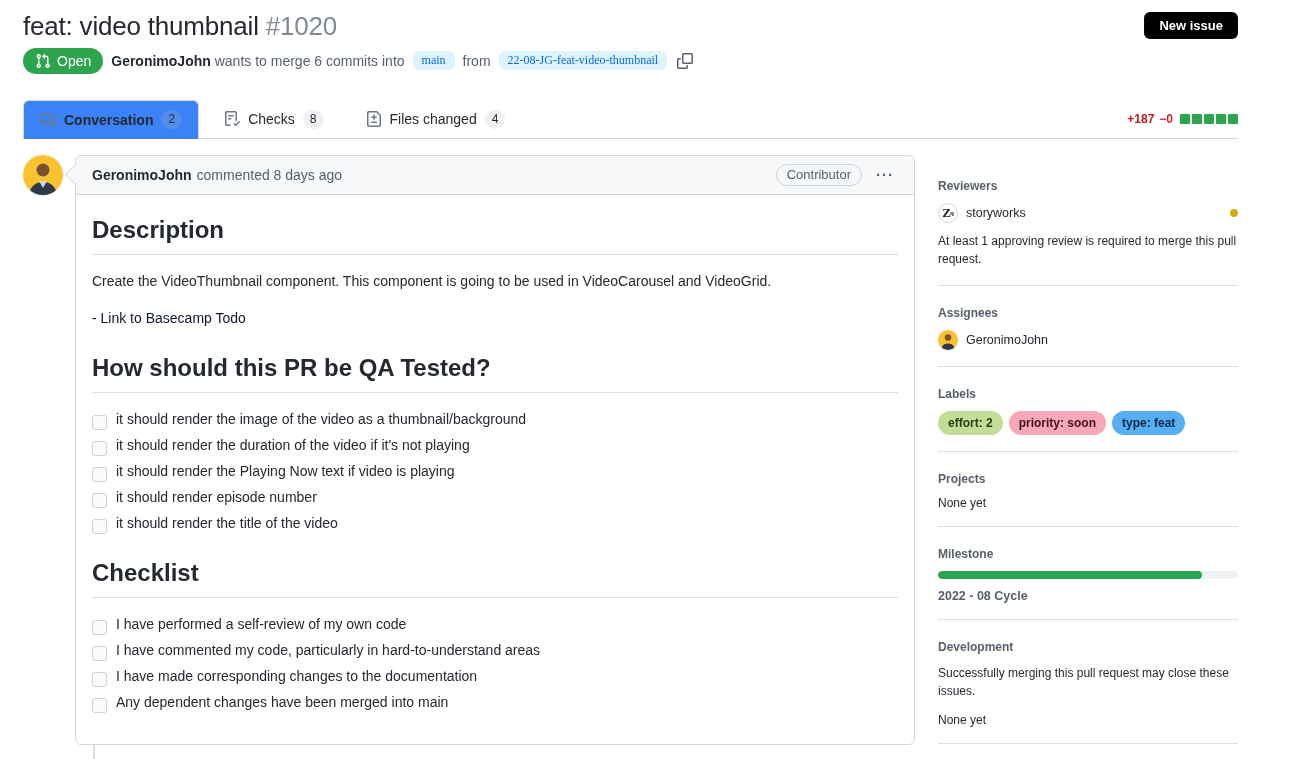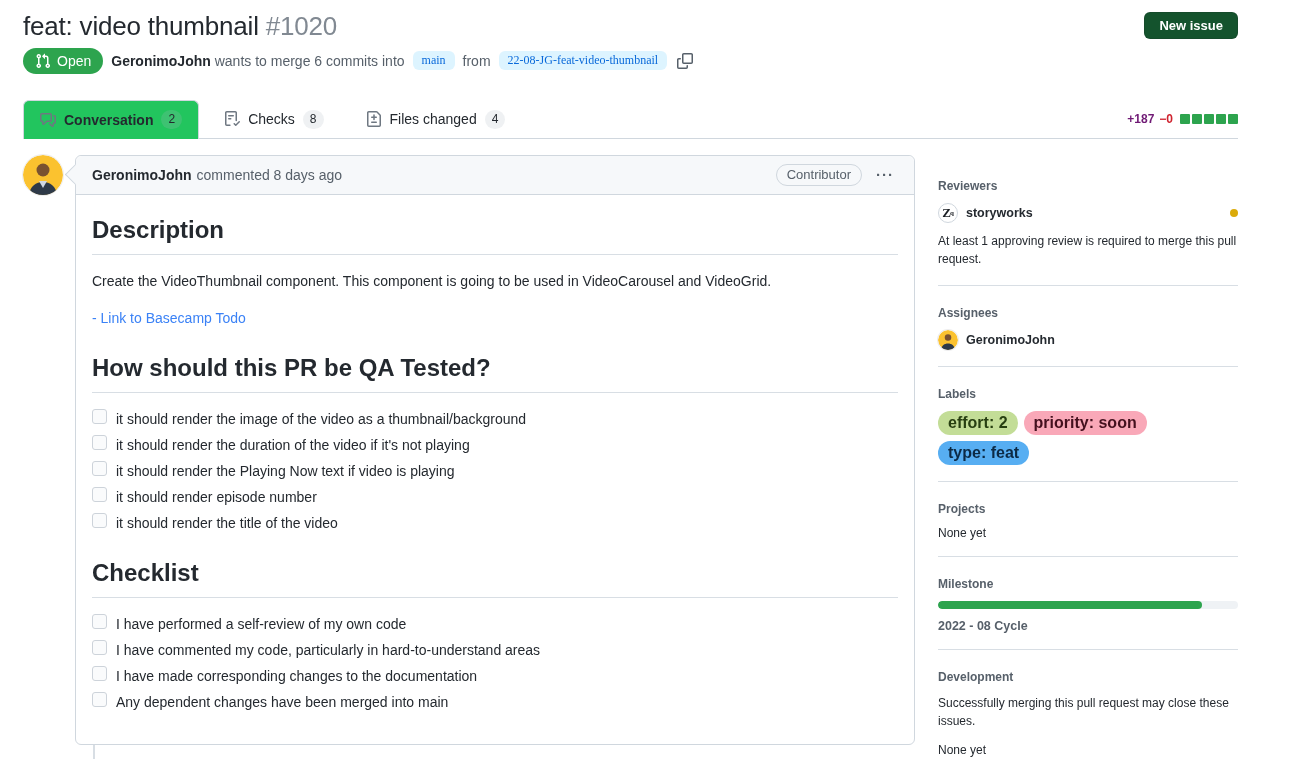--- a/index.html
+++ b/index.html
@@ -11,21 +11,21 @@
     color: #24292f;
     -webkit-font-smoothing: antialiased;
   }
   .container { padding: 10px 52px 0 23px; }
 
   
   .title-row { display: flex; justify-content: space-between; align-items: flex-start; }
   .pr-title { font-size: 26px; font-weight: 400; line-height: 1.25; margin: 0; letter-spacing: -0.2px; }
   .pr-number { color: #818992; font-weight: 400; }
   .btn-green {
-    background: #14532d; color: #fff; border: 1px solid rgba(27,31,36,0.15);
+    background: #000000; color: #fff; border: 1px solid rgba(27,31,36,0.15);
     font-size: 13px; font-weight: 600; padding: 5px 14px; border-radius: 6px;
     cursor: pointer; font-family: inherit; white-space: nowrap; margin-top: 2px;
   }
   .meta-row { display: flex; align-items: center; gap: 8px; margin-top: 5px; font-size: 14px; color: #57606a; flex-wrap: nowrap; }
   .state-pill {
     display: inline-flex; align-items: center; gap: 6px;
     background: #2da44e; color: #fff; font-weight: 500; font-size: 14px;
     padding: 5px 12px; border-radius: 2em;
   }
   .state-pill svg { fill: #fff; }
@@ -39,29 +39,29 @@
 
   
   .tabnav { display: flex; align-items: stretch; border-bottom: 1px solid #d0d7de; margin-top: 26px; }
   .tab {
     display: flex; align-items: center; gap: 8px; padding: 9px 16px;
     font-size: 14px; color: #24292f; text-decoration: none; cursor: pointer;
     border: 1px solid transparent; border-bottom: none; margin-right: 8px;
   }
   .tab .ticon { color: #6e7781; display: inline-flex; }
   .tab.active {
-    background: #22c55e; border-color: #d0d7de; border-radius: 6px 6px 0 0;
+    background: #3b82f6; border-color: #d0d7de; border-radius: 6px 6px 0 0;
     margin-bottom: -1px; font-weight: 600;
   }
   .counter {
     background: rgba(175,184,193,0.2); color: #24292f; font-size: 12px; font-weight: 500;
     padding: 1px 7px; border-radius: 2em; line-height: 17px;
   }
   .diffstat { margin-left: auto; align-self: center; display: flex; align-items: center; gap: 3px; font-size: 12px; font-weight: 700; cursor: pointer; }
-  .adds { color: #701a75; }
+  .adds { color: #b91c1c; }
   .dels { color: #cf222e; margin-left: 2px; }
   .blocks { display: inline-flex; gap: 2px; margin-left: 4px; }
   .blocks span { width: 10px; height: 10px; background: #2da44e; border-radius: 1px; display: inline-block; }
 
   
   .main { display: flex; gap: 23px; margin-top: 16px; align-items: flex-start; }
   .timeline-col { flex: 1 1 auto; min-width: 0; position: relative; }
   .avatar-40 {
     width: 40px; height: 40px; border-radius: 50%; position: absolute; left: 0; top: 0;
     overflow: hidden; box-shadow: 0 0 0 1px rgba(27,31,36,0.08); cursor: pointer;
@@ -88,50 +88,50 @@
   .kebab { background: none; border: none; color: #57606a; font-size: 15px; font-weight: 700; letter-spacing: 1px; cursor: pointer; padding: 0 4px; line-height: 1; }
 
   .comment-body { padding: 20px 16px 26px 16px; font-size: 14px; line-height: 1.5; }
   .md-h1 {
     font-size: 24px; font-weight: 600; line-height: 1.25; margin: 0 0 16px 0;
     padding-bottom: 9px; border-bottom: 1px solid #d8dee4;
   }
   .md-h1 + * { margin-top: 0; }
   .comment-body .md-h1:not(:first-child) { margin-top: 24px; }
   .md-p { margin: 0 0 16px 0; }
-  .md-link { color: #3b82f6; text-decoration: none; }
+  .md-link { color: #0f172a; text-decoration: none; }
   .task-list { list-style: none; margin: 0; padding: 0; }
-  .task-list li { display: flex; align-items: flex-start; gap: 9px; margin-bottom: 5px; min-height: 20px; }
+  .task-list li { display: flex; align-items: flex-end; gap: 9px; margin-bottom: 5px; min-height: 20px; }
   .cbx {
     width: 15px; height: 15px; flex: 0 0 15px; border: 1px solid #cdd3da; border-radius: 3px;
     background: #fafbfc; cursor: pointer;
   }
 
   .timeline-line { width: 2px; height: 60px; background: #d8dee4; margin-left: 70px; }
 
   
   .sidebar { flex: 0 0 300px; width: 300px; padding-top: 20px; font-size: 12px; }
   .sb-section { padding: 4px 0 16px 0; border-bottom: 1px solid #d8dee4; margin-bottom: 16px; }
   .sb-header { font-weight: 700; color: #57606a; margin-bottom: 10px; }
   .sb-row { display: flex; align-items: center; gap: 8px; }
-  .sb-name { font-weight: 700; color: #24292f; text-decoration: none; font-size: 12.5px; }
+  .sb-name { font-weight: 400; color: #24292f; text-decoration: none; font-size: 12.5px; }
   .avatar-20 { width: 20px; height: 20px; border-radius: 50%; overflow: hidden; flex: 0 0 20px; box-shadow: 0 0 0 1px rgba(27,31,36,0.08); }
   .z-avatar {
     width: 20px; height: 20px; border-radius: 50%; border: 1px solid #d0d7de; background: #fff;
     display: flex; align-items: center; justify-content: center; flex: 0 0 20px;
     font-family: "Liberation Serif", "DejaVu Serif", serif; font-size: 13px; font-weight: 700; color: #1b1f24;
   }
   .z-avatar sub { font-size: 7px; margin-left: -1px; }
   .dot-pending { width: 8px; height: 8px; border-radius: 50%; margin-left: auto; }
   .sb-note { color: #24292f; line-height: 1.55; margin-top: 9px; }
   .sb-value { color: #24292f; }
   .labels-row { display: flex; gap: 6px; flex-wrap: wrap; }
   .label-pill {
     display: inline-block; padding: 4px 10px; border-radius: 2em;
-    font-size: 16px; font-weight: 600; line-height: 16px; cursor: pointer; text-align: center;
+    font-size: 12px; font-weight: 600; line-height: 16px; cursor: pointer; text-align: center;
   }
   .progress-track { width: 100%; height: 8px; background: #eff2f5; border-radius: 4px; overflow: hidden; margin-top: 2px; }
   .progress-fill { height: 100%; background: #2da44e; border-radius: 4px; }
   .milestone-title { font-weight: 700; color: #57606a; margin-top: 10px; font-size: 12.5px; cursor: pointer; }
 </style>
 </head>
 <body>
 
 <div class="container">
 

